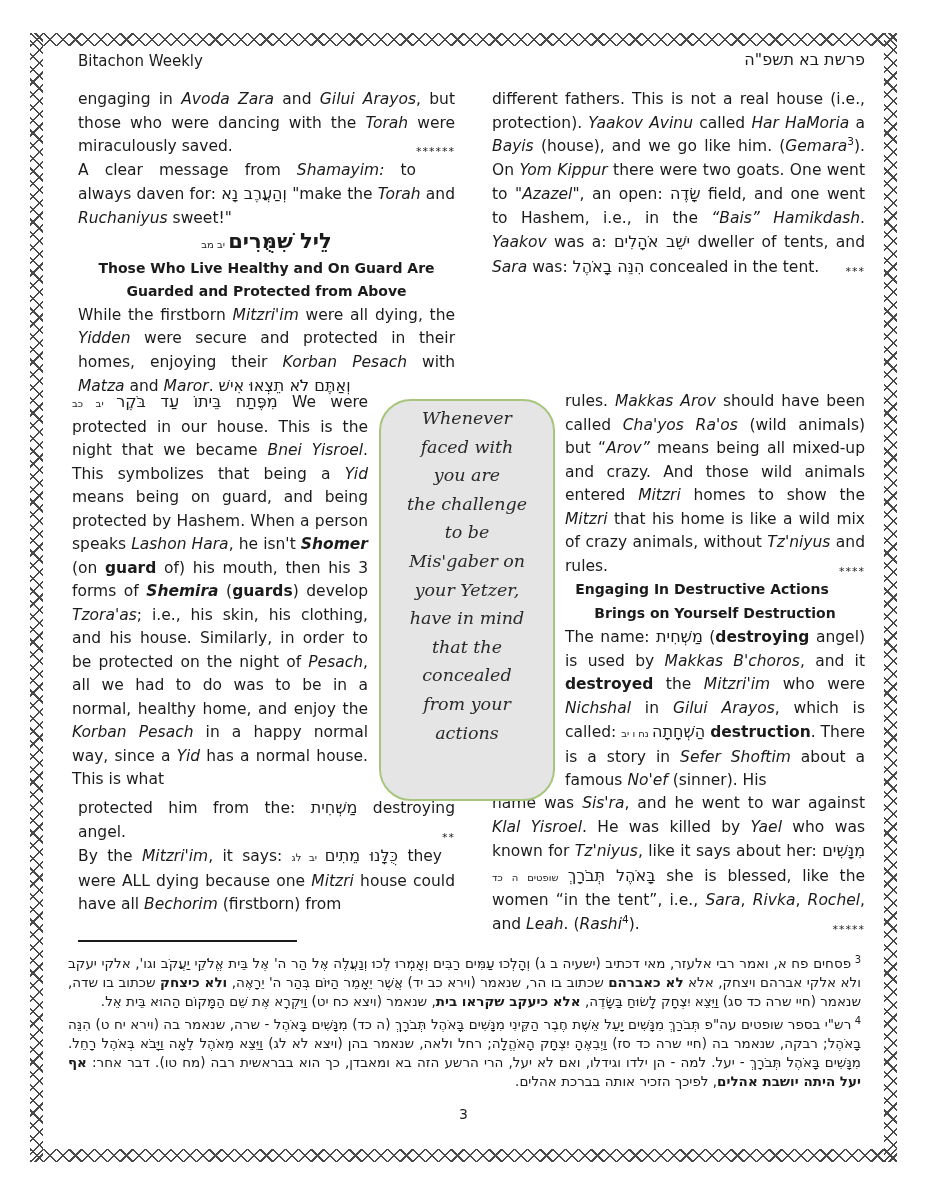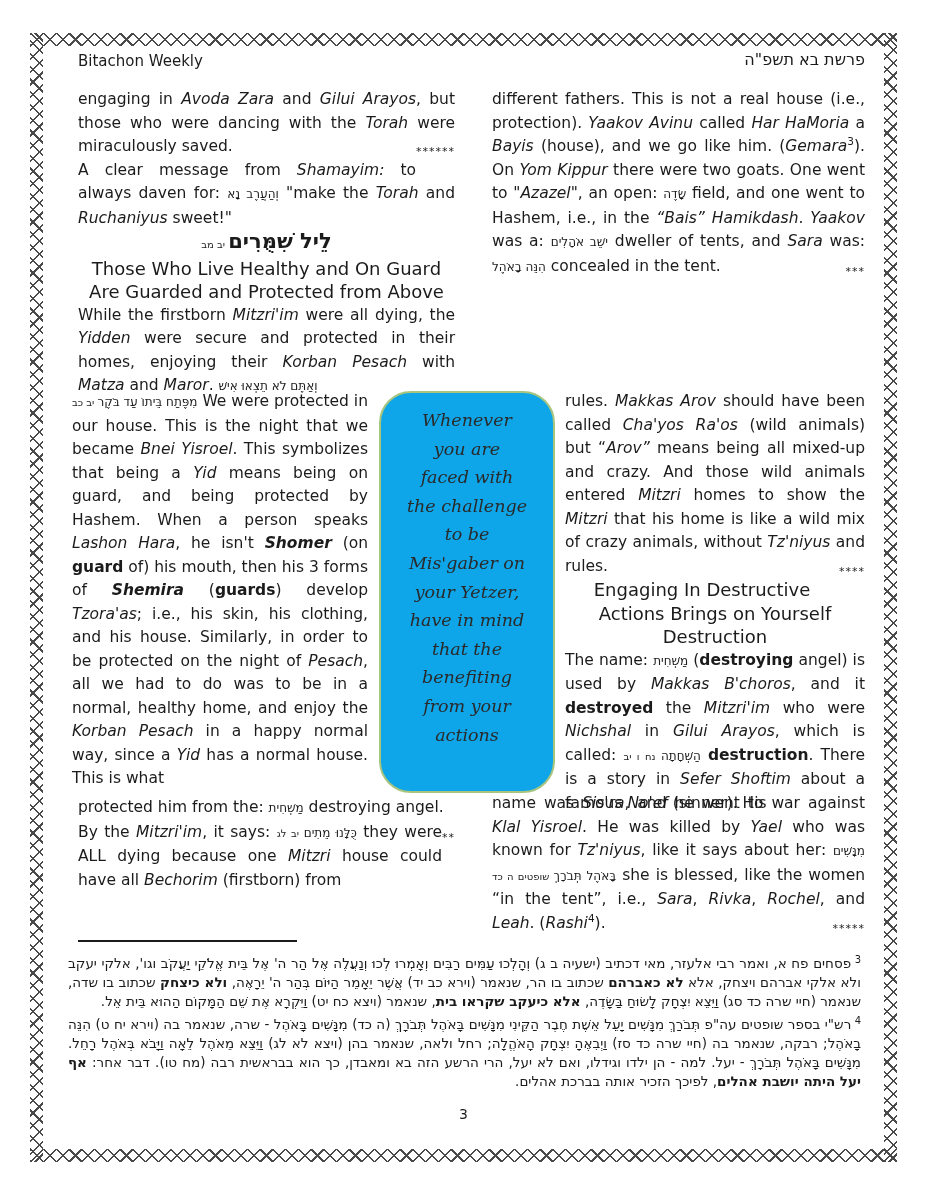--- a/index.html
+++ b/index.html
@@ -24,38 +24,38 @@
 
   .block{position:absolute;}
   .bl1{left:78px; top:88px; width:377px;}
   .bl2{left:72px; top:390px;width:296px;}
   .bl3{left:78px; top:796px;width:377px;}
   .br1{left:492px;top:88px; width:373px;}
   .br2{left:565px;top:390px;width:300px;}
   .br3{left:492px;top:792px;width:373px;}
 
   .para{margin:0;text-align:justify;font-size:15.5px;line-height:23.5px;}
-  .hd  {margin:0;text-align:center;font-weight:normal;font-size:18px;line-height:23.5px;}
+  .hd  {margin:0;text-align:center;font-weight:bold;font-size:14px;line-height:23.5px;}
   .hd-heb{margin:0;text-align:center;font-size:16px;line-height:23.5px;direction:rtl;}
 
   
   .i  {font-style:italic;}
   .b  {font-weight:bold;}
   .bi {font-weight:bold;font-style:italic;}
-  .h  {font-size:12px;}
+  .h  {font-size:16px;}
   .hs {font-size:10px;}
   .hb {font-weight:bold;font-size:21px;}
   .sup{font-size:10.5px;vertical-align:super;line-height:0;}
   .st {float:right;font-size:11px;letter-spacing:1px;margin-top:5px;color:#222;}
   .fnum{font-size:10px;vertical-align:super;line-height:0;}
 
   .qbox{
-    position:absolute;left:379px;top:391px;width:176px;height:402px;
+    position:absolute;left:379px;top:399px;width:176px;height:402px;
     box-sizing:border-box;border:2px solid var(--quote_border,#a8c57e);
-    border-radius:32px;background:#0ea5e9;padding:13px 2px;
+    border-radius:32px;background:#e5e5e5;padding:3px 2px;
   }
   .qbox div{
     text-align:center;font-family:"DejaVu Serif",serif;font-style:italic;
     font-size:17.5px;line-height:28.6px;color:#2a2a2a;
   }
 
   .fnsep{position:absolute;left:78px;top:940px;width:219px;border-top:2px solid #1b1b1b;}
   .fns{position:absolute;left:64px;top:950px;width:801px;direction:rtl;}
   .fn{margin:4px;text-align:justify;font-size:13.5px;line-height:19px;}
 
@@ -96,29 +96,29 @@
     <p class="para"><span>rules. </span><span class="i">Makkas Arov</span><span> should have been called </span><span class="i">Cha'yos Ra'os</span><span> (wild animals) but “</span><span class="i">Arov”</span><span> means being all mixed-up and crazy. And those wild animals entered </span><span class="i">Mitzri</span><span> homes to show the </span><span class="i">Mitzri</span><span> that his home is like a wild mix of crazy animals, without </span><span class="i">Tz'niyus</span><span> and rules.</span><span class="st">****</span></p>
     <p class="hd"><span>Engaging In Destructive Actions Brings on Yourself Destruction</span></p>
     <p class="para"><span>The name: </span><span class="h">מַשְׁחִית</span><span> (</span><span class="b">destroying</span><span> angel) is used by </span><span class="i">Makkas B'choros</span><span>, and it </span><span class="b">destroyed</span><span> the </span><span class="i">Mitzri'im</span><span> who were </span><span class="i">Nichshal</span><span> in </span><span class="i">Gilui Arayos</span><span>, which is called: </span><span class="h">הַשְׁחָתָה</span><span class="hs"> נח ו יב</span><span> </span><span class="b">destruction</span><span>. There is a story in </span><span class="i">Sefer Shoftim</span><span> about a famous </span><span class="i">No'ef</span><span> (sinner). His</span></p>
   </div>
   <div class="block br3">
     <p class="para"><span>name was </span><span class="i">Sis'ra</span><span>, and he went to war against </span><span class="i">Klal Yisroel</span><span>. He was killed by </span><span class="i">Yael</span><span> who was known for </span><span class="i">Tz'niyus</span><span>, like it says about her: </span><span class="h">מִנָּשִׁים בָּאֹהֶל תְּבֹרָךְ</span><span class="hs"> שופטים ה כד</span><span> she is blessed, like the women “in the tent”, i.e., </span><span class="i">Sara</span><span>, </span><span class="i">Rivka</span><span>, </span><span class="i">Rochel</span><span>, and </span><span class="i">Leah</span><span>. (</span><span class="i">Rashi</span><span class="sup">4</span><span>).</span><span class="st">*****</span></p>
   </div>
 
   <div class="qbox">
       <div>Whenever</div>
+      <div>faced with</div>
       <div>you are</div>
-      <div>faced with</div>
       <div>the challenge</div>
       <div>to be</div>
       <div>Mis'gaber on</div>
       <div>your Yetzer,</div>
       <div>have in mind</div>
       <div>that the</div>
-      <div>benefiting</div>
+      <div>concealed</div>
       <div>from your</div>
       <div>actions</div>
     </div>
 
   <div class="fnsep"></div>
   <div class="fns">
     <p class="fn"><span class="fnum">3 </span><span>פסחים פח א, ואמר רבי אלעזר, מאי דכתיב (ישעיה ב ג) וְהָלְכוּ עַמִּים רַבִּים וְאָמְרוּ לְכוּ וְנַעֲלֶה אֶל הַר ה' אֶל בֵּית אֱלֹקֵי יַעֲקֹב וגו', אלקי יעקב ולא אלקי אברהם ויצחק, אלא </span><span class="b">לא כאברהם</span><span> שכתוב בו הר, שנאמר (וירא כב יד) אֲשֶׁר יֵאָמֵר הַיּוֹם בְּהַר ה' יֵרָאֶה, </span><span class="b">ולא כיצחק</span><span> שכתוב בו שדה, שנאמר (חיי שרה כד סג) וַיֵּצֵא יִצְחָק לָשׂוּחַ בַּשָּׂדֶה, </span><span class="b">אלא כיעקב שקראו בית</span><span>, שנאמר (ויצא כח יט) וַיִּקְרָא אֶת שֵׁם הַמָּקוֹם הַהוּא בֵּית אֵל.</span></p>
     <p class="fn"><span class="fnum">4 </span><span>רש"י בספר שופטים עה"פ תְּבֹרַךְ מִנָּשִׁים יָעֵל אֵשֶׁת חֶבֶר הַקֵּינִי מִנָּשִׁים בָּאֹהֶל תְּבֹרָךְ (ה כד) מִנָּשִׁים בָּאֹהֶל - שרה, שנאמר בה (וירא יח ט) הִנֵּה בָאֹהֶל; רבקה, שנאמר בה (חיי שרה כד סז) וַיְבִאֶהָ יִצְחָק הָאֹהֱלָה; רחל ולאה, שנאמר בהן (ויצא לא לג) וַיֵּצֵא מֵאֹהֶל לֵאָה וַיָּבֹא בְּאֹהֶל רָחֵל. מִנָּשִׁים בָּאֹהֶל תְּבֹרָךְ - יעל. למה - הן ילדו וגידלו, ואם לא יעל, הרי הרשע הזה בא ומאבדן, כך הוא בבראשית רבה (מח טו). דבר אחר: </span><span class="b">אף יעל היתה יושבת אהלים</span><span>, לפיכך הזכיר אותה בברכת אהלים.</span></p>
   </div>
 

